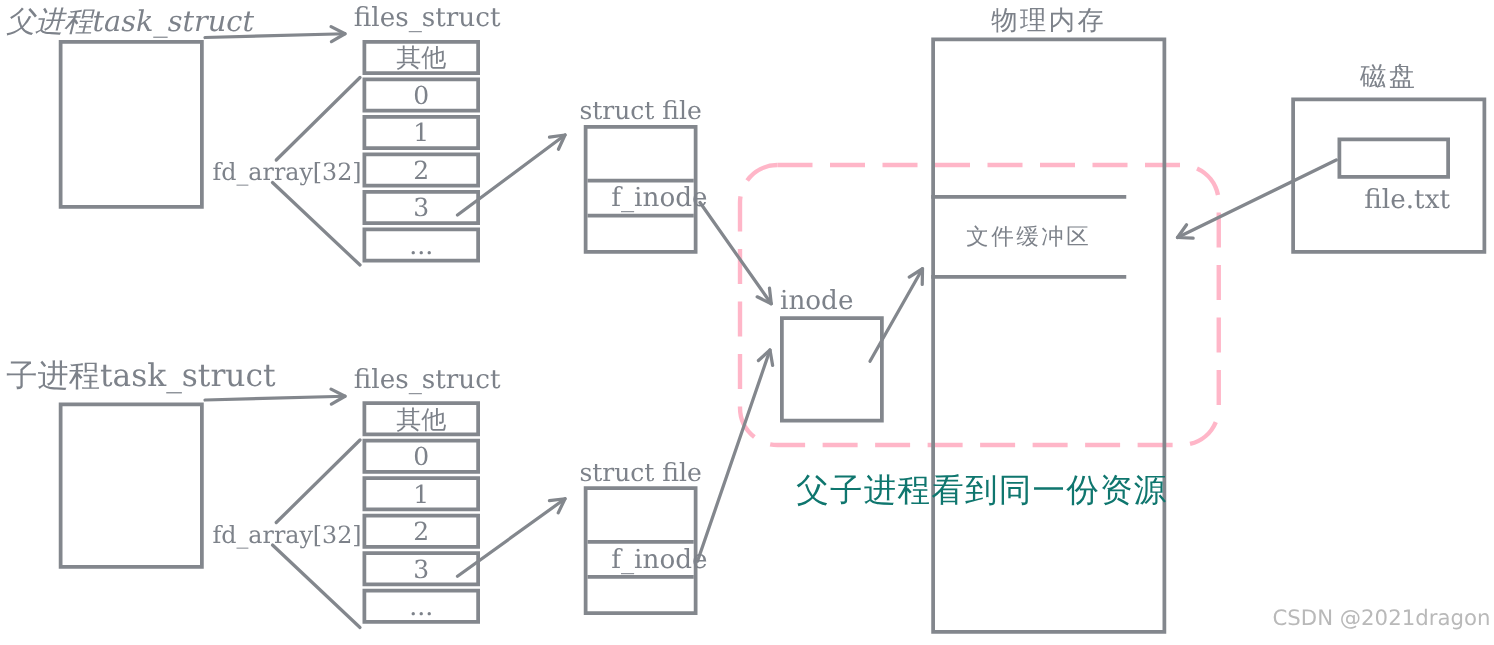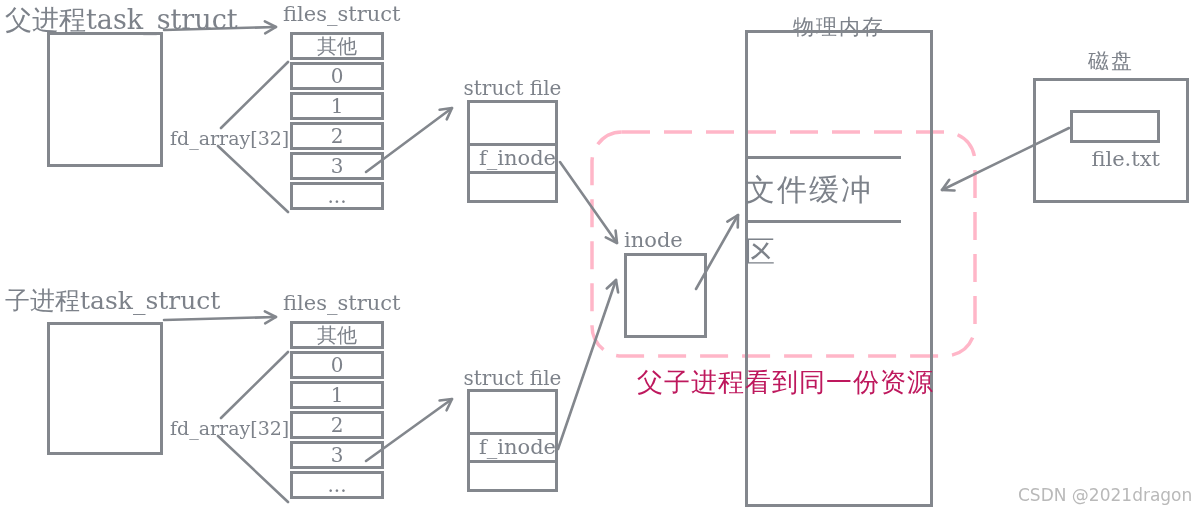--- a/index.html
+++ b/index.html
@@ -19,30 +19,30 @@
     position:absolute;border:3px solid #83878d;background:transparent;box-sizing:border-box;
   }
   .fdtable{position:absolute;width:94px;}
   .fdrow{
     height:28px;border:3px solid #83878d;margin-bottom:2px;box-sizing:border-box;
     text-align:center;font-size:20px;line-height:22px;color:#7d828a;background:transparent;
   }
   .sfile{position:absolute;width:91px;height:103px;border:3px solid #83878d;box-sizing:border-box;background:transparent;}
   .sfile .r1{height:43px;border-bottom:3px solid #83878d;box-sizing:border-box;}
   .sfile .r2{height:28px;border-bottom:3px solid #83878d;box-sizing:border-box;
-             font-size:21px;line-height:24px;color:#7d828a;padding-left:9px;}
+             font-size:21px;line-height:24px;color:#7d828a;padding-left:19px;}
   .sfile .r3{height:26px;}
   .memrow{
     position:absolute;left:745px;top:156px;width:156px;height:67px;box-sizing:border-box;
     border-top:3px solid #83878d;border-bottom:3px solid #83878d;
-    text-align:left;font-size:30px;line-height:62px;color:#7d828a;letter-spacing:2px;
+    text-align:center;font-size:18px;line-height:62px;color:#7d828a;letter-spacing:2px;
   }
   .pink-note{
-    position:absolute;left:637px;top:365px;
-    font-size:26px;color:#be185d;letter-spacing:1px;white-space:nowrap;
+    position:absolute;left:637px;top:375px;
+    font-size:26px;color:#0f766e;letter-spacing:1px;white-space:nowrap;
   }
   .watermark{
     position:absolute;left:1018px;top:485px;
     font-family:"DejaVu Sans","Liberation Sans",sans-serif;
     font-size:17px;color:#b9b9b9;white-space:nowrap;
   }
 </style>
 </head>
 <body>
 
@@ -72,21 +72,21 @@
 
       <line x1="560" y1="162" x2="617" y2="243" marker-end="url(#arrow)"></line>
       <line x1="558" y1="449" x2="616" y2="280" marker-end="url(#arrow)"></line>
 
       <line x1="696" y1="289" x2="738" y2="215" marker-end="url(#arrow)"></line>
 
       <line x1="1069" y1="128" x2="942" y2="190" marker-end="url(#arrow)"></line>
     </g>
   </svg>
 
-  <div class="lbl" style="left:5px;top:2px;font-size:27px;">父进程task_struct</div>
+  <div class="lbl" style="left:5px;top:2px;font-size:23px;font-style:italic;">父进程task_struct</div>
   <div class="box" style="left:47px;top:32px;width:116px;height:135px;"></div>
 
   <div class="lbl" style="left:283px;top:2px;font-size:21px;">files_struct</div>
   <div class="lbl" style="left:170px;top:127px;width:116px;text-align:right;font-size:19px;">fd_array[32]</div>
 
   <div class="fdtable" style="left:290px;top:32px;">
     <div class="fdrow">其他</div>
     <div class="fdrow">0</div>
     <div class="fdrow">1</div>
     <div class="fdrow">2</div>
@@ -119,21 +119,21 @@
   <div class="lbl" style="left:455px;top:366px;width:115px;text-align:center;font-size:20px;">struct file</div>
   <div class="sfile" style="left:467px;top:389px;">
     <div class="r1"></div>
     <div class="r2">f_inode</div>
     <div class="r3"></div>
   </div>
 
   <div class="lbl" style="left:624px;top:228px;width:83px;text-align:left;font-size:21px;">inode</div>
   <div class="box" style="left:624px;top:253px;width:83px;height:85px;"></div>
 
-  <div class="lbl" style="left:745px;top:2px;width:188px;text-align:center;font-size:21px;letter-spacing:2px;margin-top:11px;">物理内存</div>
+  <div class="lbl" style="left:745px;top:2px;width:188px;text-align:center;font-size:21px;letter-spacing:2px;">物理内存</div>
   <div class="box" style="left:745px;top:30px;width:188px;height:477px;"></div>
   <div class="memrow">文件缓冲区</div>
 
   <div class="lbl" style="left:1033px;top:47px;width:156px;text-align:center;font-size:21px;letter-spacing:2px;font-family:Liberation Mono, monospace;">磁盘</div>
   <div class="box" style="left:1033px;top:78px;width:156px;height:125px;"></div>
   <div class="box" style="left:1070px;top:110px;width:90px;height:33px;"></div>
   <div class="lbl" style="left:1070px;top:147px;width:90px;text-align:right;font-size:21px;">file.txt</div>
 
   <div class="pink-note">父子进程看到同一份资源</div>
   <div class="watermark">CSDN @2021dragon</div>

